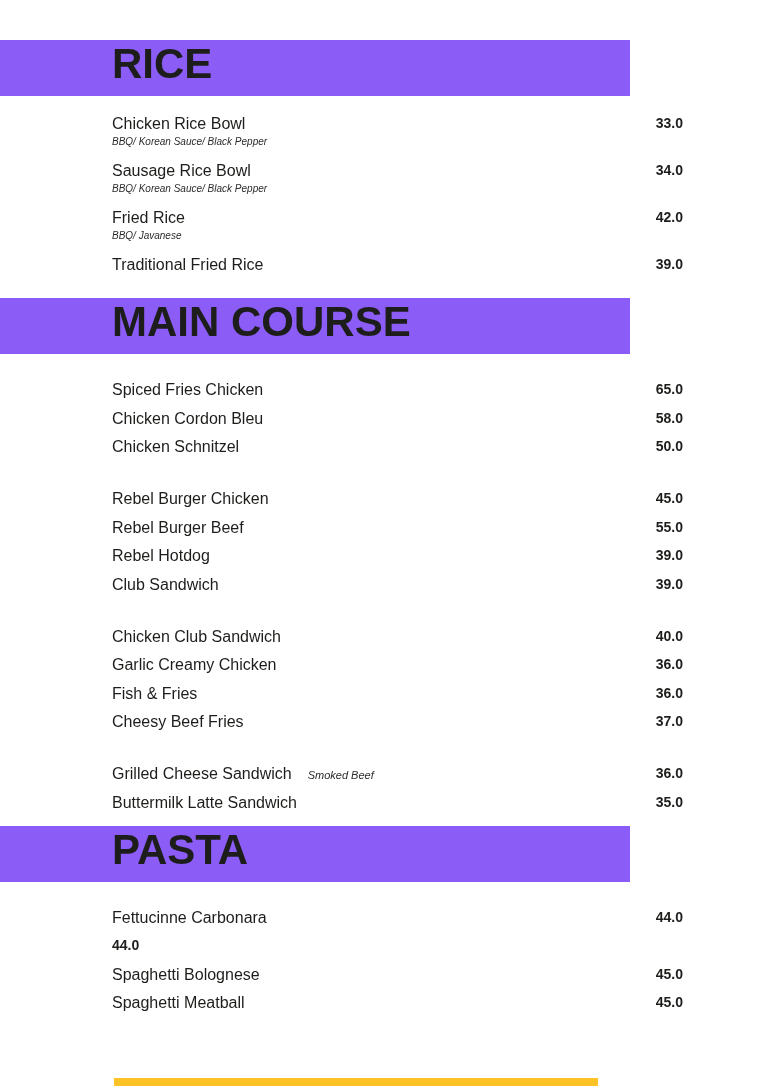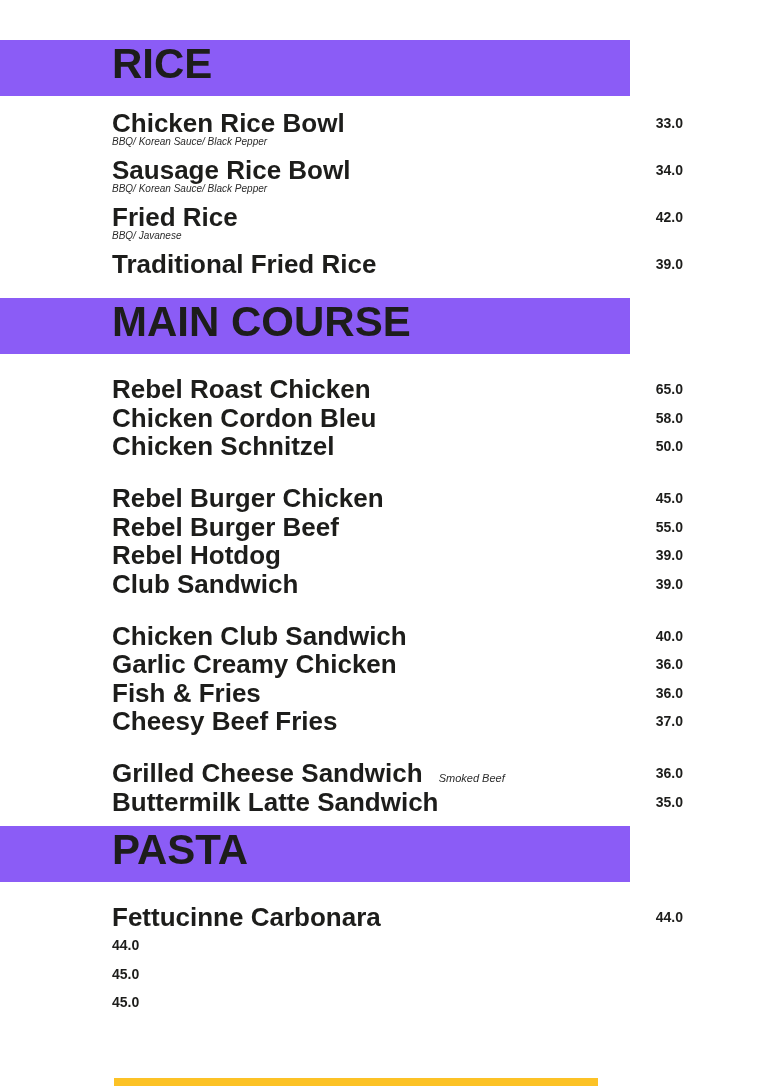--- a/index.html
+++ b/index.html
@@ -45,22 +45,22 @@
     display: flex;
     justify-content: space-between;
     align-items: flex-start;
     margin-bottom: 5.5px;
   }
   .row.has-note { margin-bottom: 11px; }
 
   .name-block { display: flex; flex-direction: column; }
   .name-line { display: flex; align-items: baseline; }
   .item-name {
-    font-size: 26px;
-    font-weight: bold;
+    font-size: 16px;
+    font-weight: normal;
     line-height: 23px;
     white-space: nowrap;
   }
   .item-inline-note {
     font-size: 11px;
     font-style: italic;
     font-weight: normal;
     margin-left: 16px;
     color: #2b2b2b;
     white-space: nowrap;
@@ -144,21 +144,21 @@
 
   <section class="section section-main-course">
     <header class="banner">
       <span class="banner-title">MAIN COURSE</span>
     </header>
     <div class="section-content">
           <div class="group">
   <div class="row">
     <div class="name-block">
       <span class="name-line">
-        <span class="item-name">Rebel Roast Chicken</span>
+        <span class="item-name">Spiced Fries Chicken</span>
       </span>
     </div>
     <span class="item-price">65.0</span>
   </div>
 
   <div class="row">
     <div class="name-block">
       <span class="name-line">
         <span class="item-name">Chicken Cordon Bleu</span>
       </span>
@@ -285,24 +285,34 @@
       </span>
     </div>
     <span class="item-price">44.0</span>
   </div>
 
   <div class="row">
     <span class="item-price">44.0</span>
   </div>
 
   <div class="row">
+    <div class="name-block">
+      <span class="name-line">
+        <span class="item-name">Spaghetti Bolognese</span>
+      </span>
+    </div>
     <span class="item-price">45.0</span>
   </div>
 
   <div class="row">
+    <div class="name-block">
+      <span class="name-line">
+        <span class="item-name">Spaghetti Meatball</span>
+      </span>
+    </div>
     <span class="item-price">45.0</span>
   </div>
 </div>
         </div>
   </section>
 </div>
   <div class="bottom-strip"></div>
 </div>
 
 </body></html>

